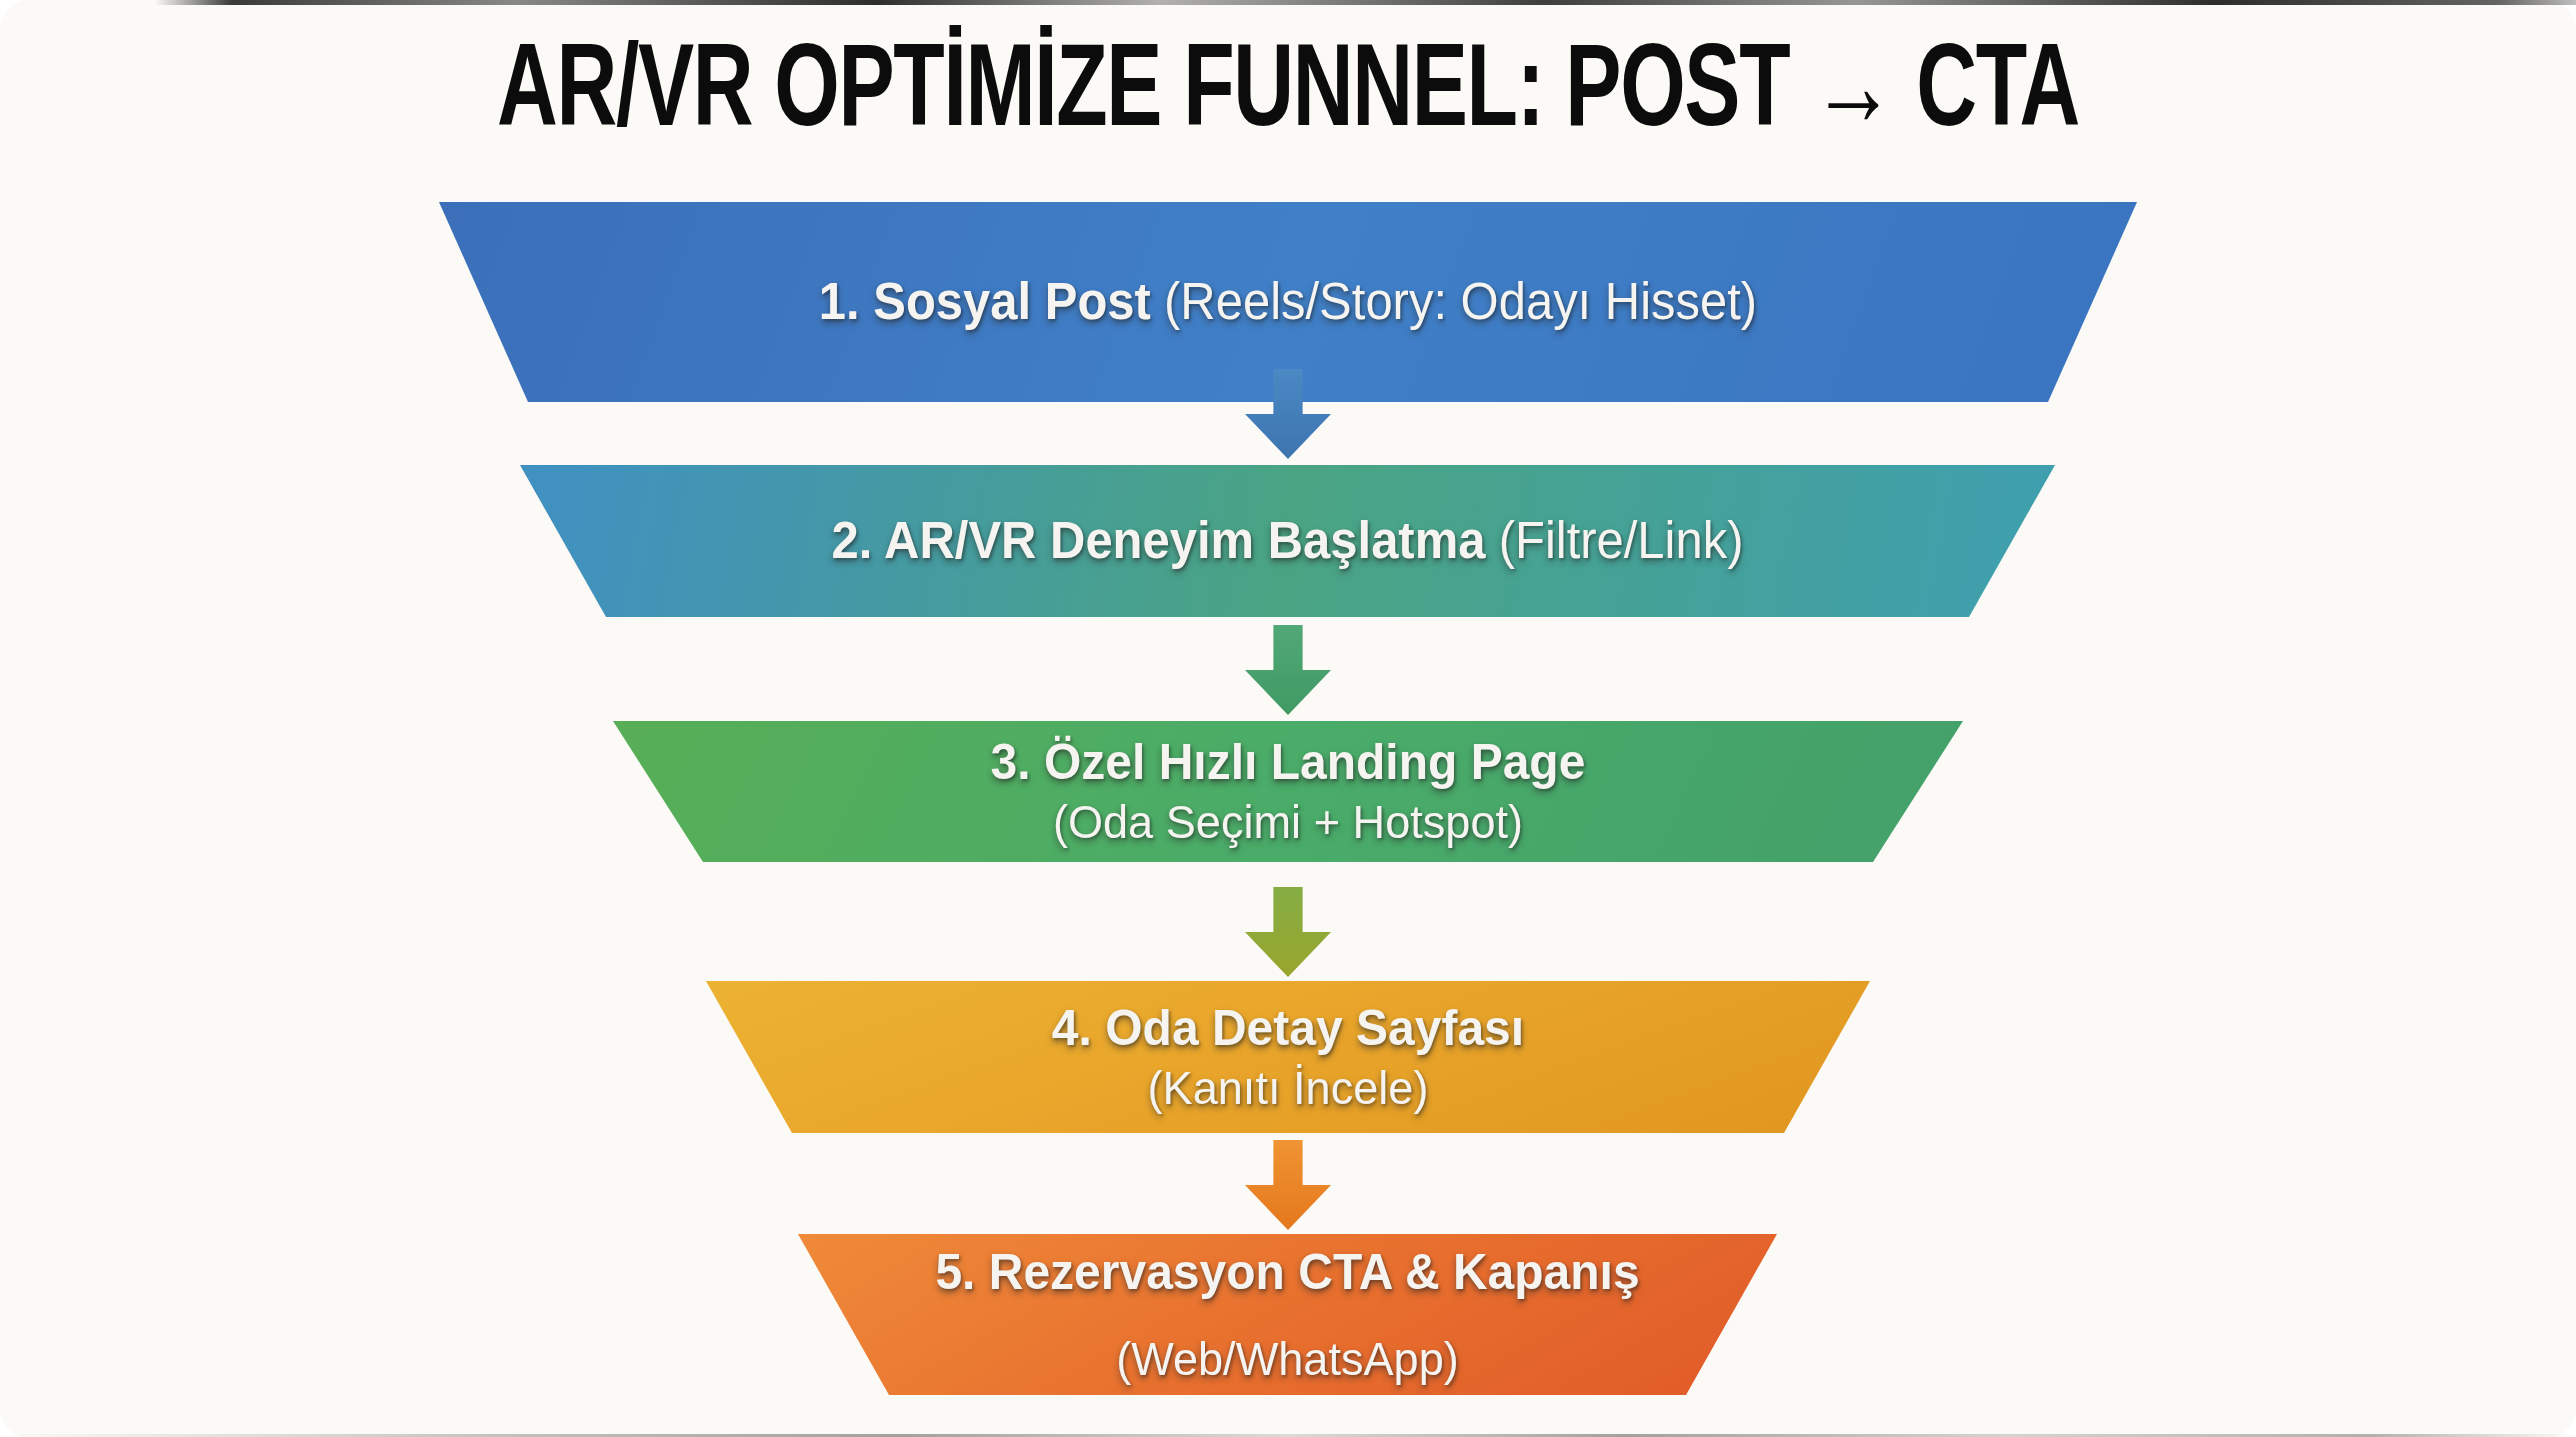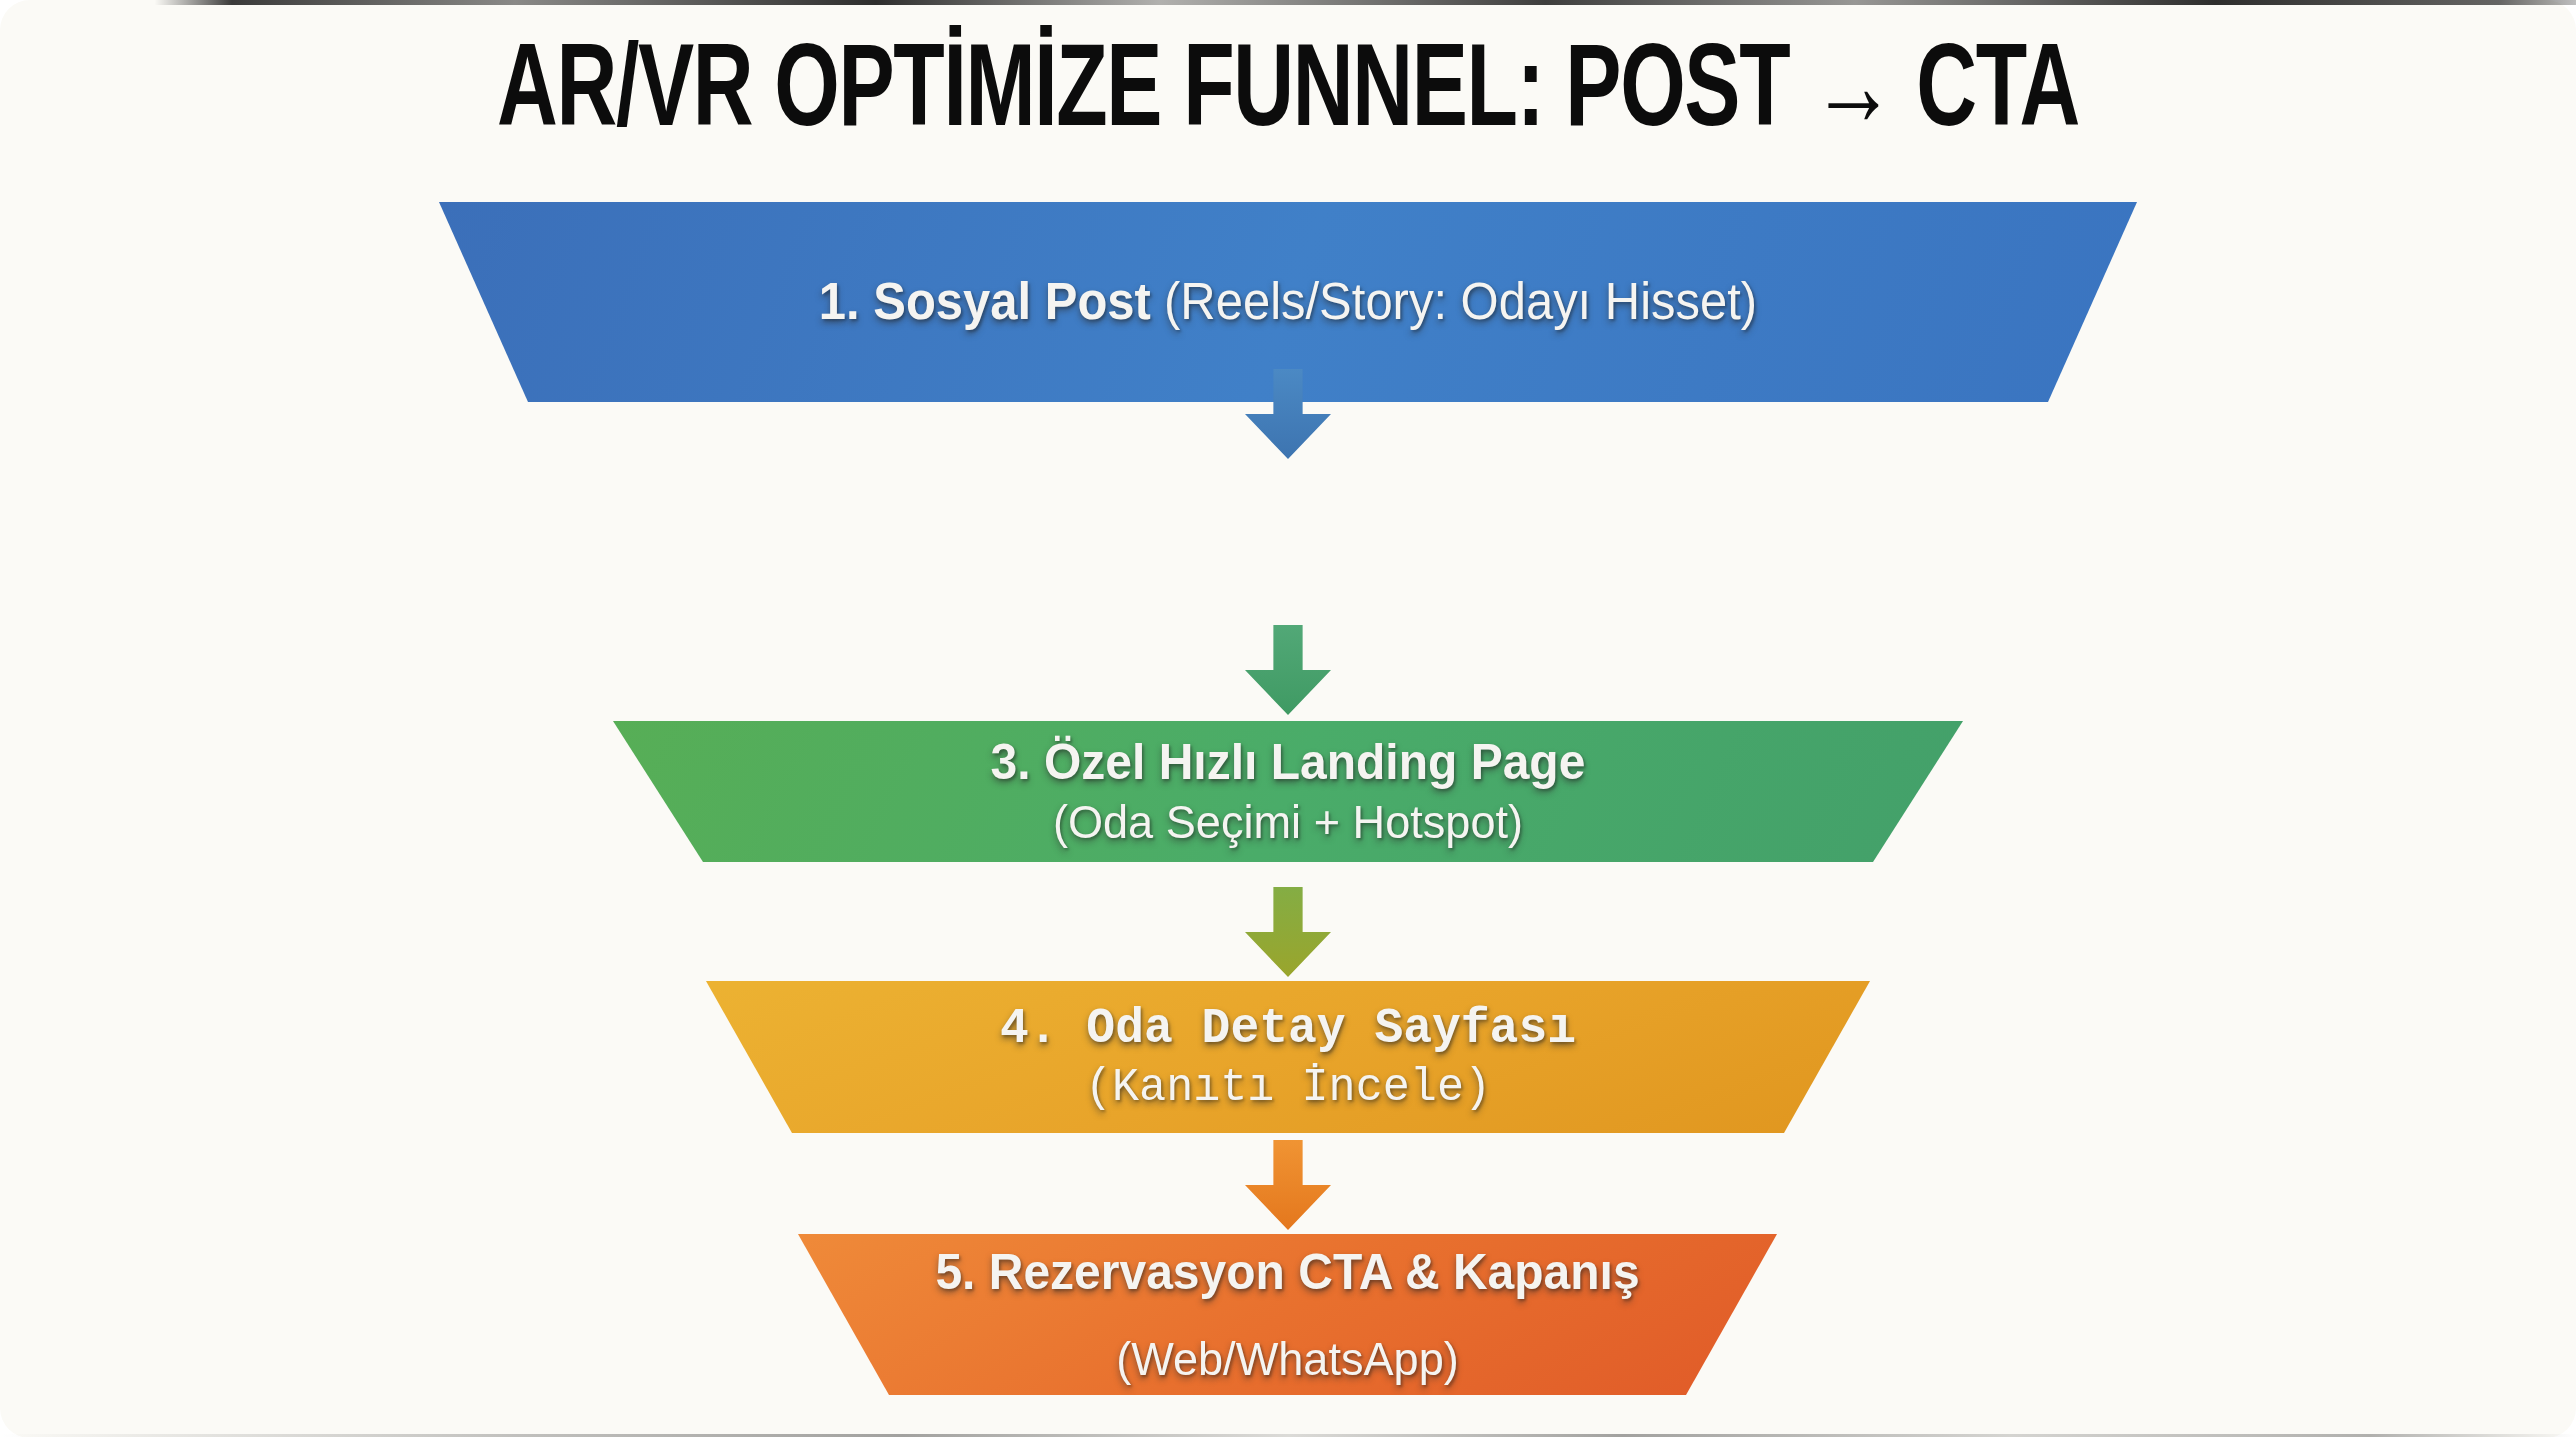--- a/index.html
+++ b/index.html
@@ -86,21 +86,21 @@
   .line2 { font-size: 47px; font-weight: normal; }
   .inline-line { font-size: 51px; }
 
   #stage-1 { left: 439px; top: 202px; width: 1698px; height: 200px;
              clip-path: polygon(0 0, 100% 0, calc(100% - 89px) 100%, 89px 100%); }
   #stage-2 { left: 520px; top: 465px; width: 1535px; height: 152px;
              clip-path: polygon(0 0, 100% 0, calc(100% - 86px) 100%, 86px 100%); }
   #stage-3 { left: 613px; top: 721px; width: 1350px; height: 141px;
              clip-path: polygon(0 0, 100% 0, calc(100% - 90px) 100%, 90px 100%); }
   #stage-4 { left: 706px; top: 981px; width: 1164px; height: 152px;
-             clip-path: polygon(0 0, 100% 0, calc(100% - 86px) 100%, 86px 100%); font-family: Liberation Mono, monospace; }
+             clip-path: polygon(0 0, 100% 0, calc(100% - 86px) 100%, 86px 100%); }
   #stage-5 { left: 798px; top: 1234px; width: 979px; height: 161px;
              clip-path: polygon(0 0, 100% 0, calc(100% - 91px) 100%, 91px 100%); gap: 27px; }
 
   
   .arrow {
     position: absolute;
     left: 1245px;
     width: 86px;
     height: 90px;
     clip-path: polygon(33% 0, 67% 0, 67% 50%, 100% 50%, 50% 100%, 0% 50%, 33% 50%);
@@ -121,20 +121,25 @@
   <div class="title" style="color: rgb(12, 12, 12);">AR/VR OPTİMİZE FUNNEL: POST → CTA</div>
 
   <div class="stage" id="stage-1" style="background: linear-gradient(110deg, rgb(59, 111, 185), rgb(64, 128, 200), rgb(58, 116, 192));">
     <div class="stage-text inline-line">
       <span class="b">1. Sosyal Post</span><span class="r">(Reels/Story: Odayı Hisset)</span>
     </div>
   </div>
 
   <div class="arrow" id="arrow-1" style="background: linear-gradient(rgb(75, 137, 196), rgb(61, 116, 176));"></div>
 
+  <div class="stage" id="stage-2" style="background: linear-gradient(100deg, rgb(64, 144, 195), rgb(74, 164, 131), rgb(63, 159, 176));">
+    <div class="stage-text inline-line">
+      <span class="b">2. AR/VR Deneyim Başlatma</span><span class="r">(Filtre/Link)</span>
+    </div>
+  </div>
 
   <div class="arrow" id="arrow-2" style="background: linear-gradient(rgb(82, 168, 119), rgb(63, 154, 99));"></div>
 
   <div class="stage" id="stage-3" style="background: linear-gradient(115deg, rgb(87, 174, 86), rgb(74, 172, 105), rgb(67, 160, 106));">
     <div class="stage-text line1">3. Özel Hızlı Landing Page</div>
     <div class="stage-text line2">(Oda Seçimi + Hotspot)</div>
   </div>
 
   <div class="arrow" id="arrow-3" style="background: linear-gradient(rgb(132, 173, 68), rgb(154, 165, 44));"></div>
 

